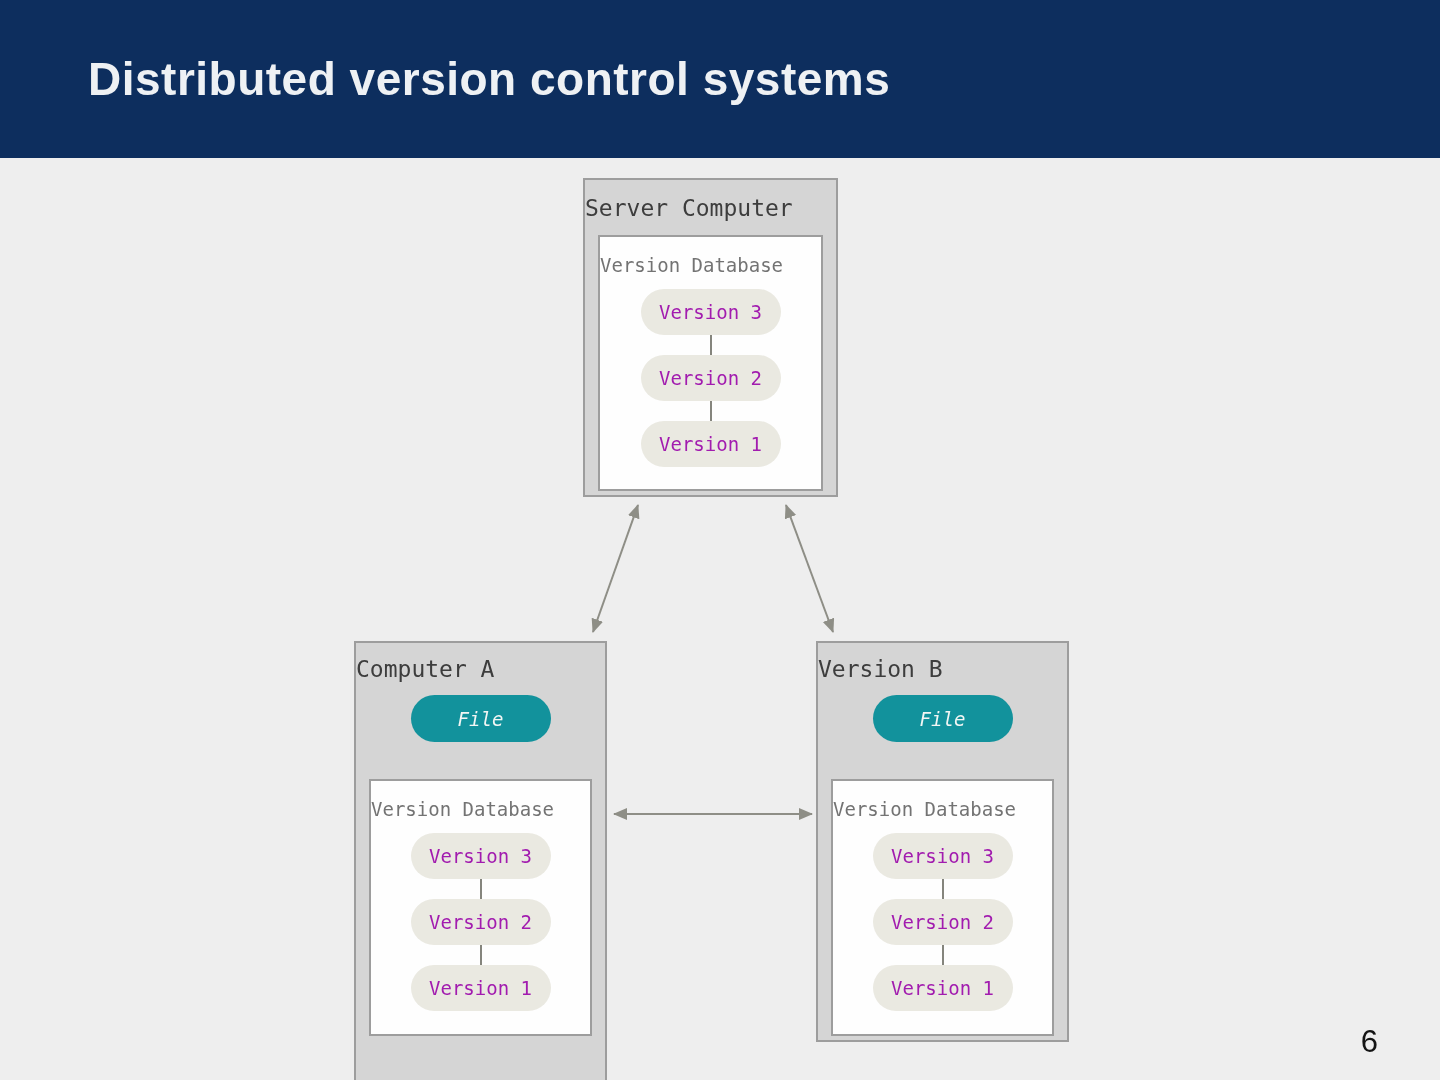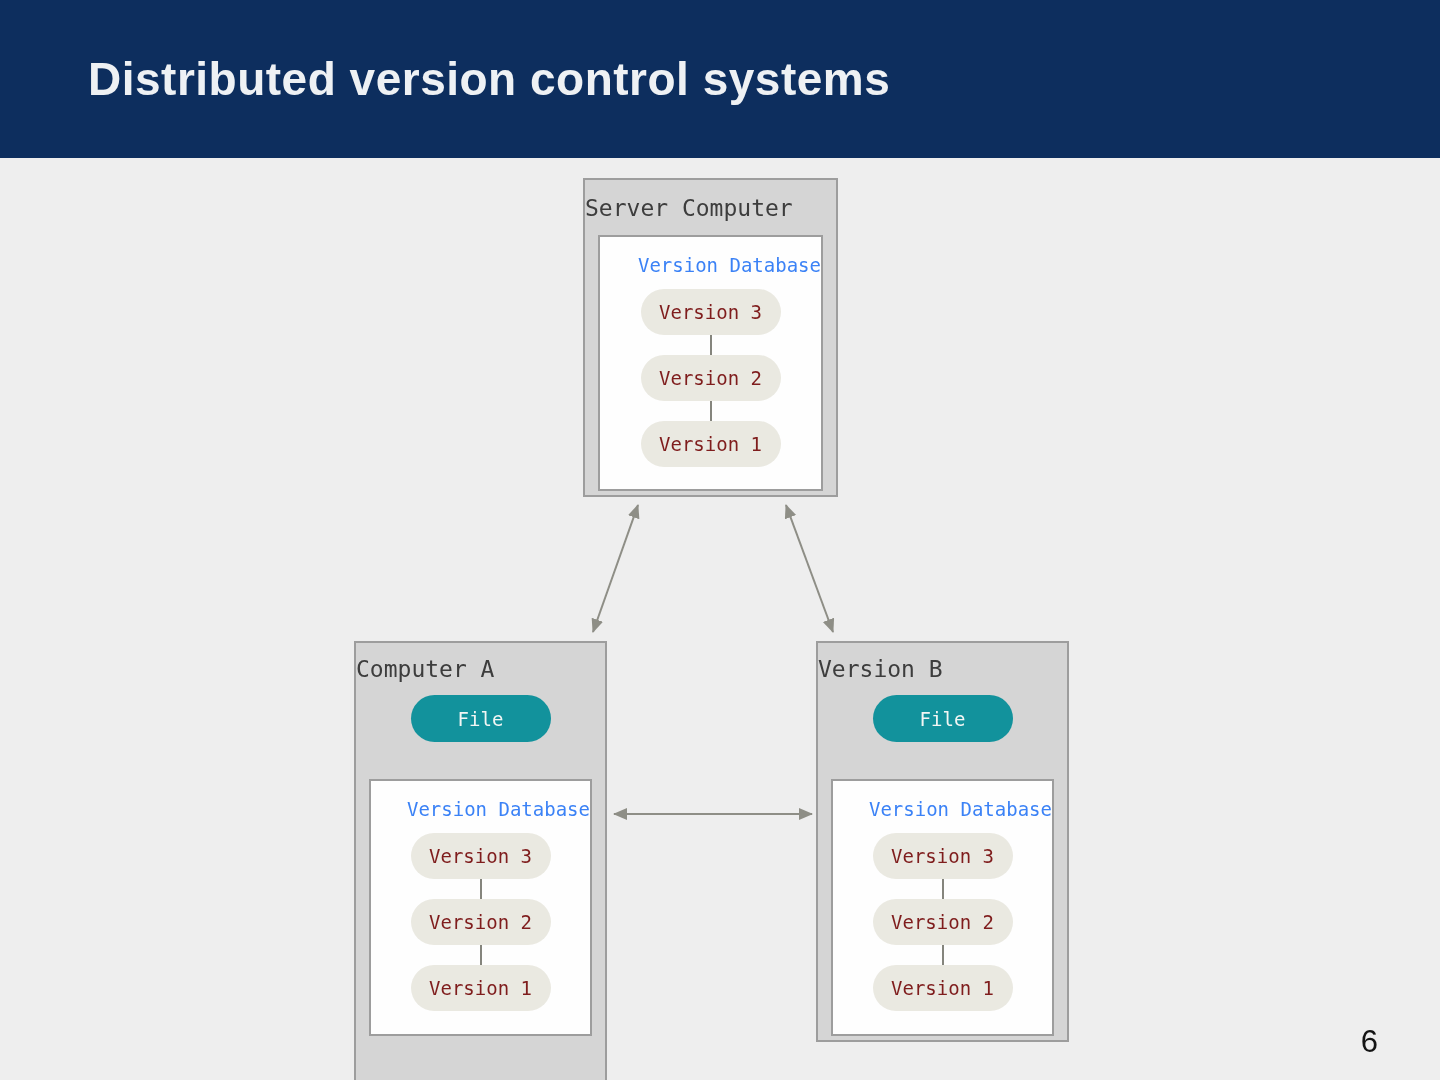--- a/index.html
+++ b/index.html
@@ -52,39 +52,39 @@
   
   .vdb {
     position: absolute;
     background: #fefefe;
     border: 2px solid #9d9d9d;
     box-sizing: border-box;
   }
   .server .vdb { left: 13px; top: 55px; width: 225px; height: 256px; }
   .computer-a .vdb, .computer-b .vdb { left: 13px; top: 136px; width: 223px; height: 257px; }
   .vdb-title {
-    text-align: right;
+    text-align: left;
     font-size: 19px;
-    color: #3b82f6;
+    color: #737373;
     margin-top: 17px;
   }
 
   
   .pills {
     display: flex;
     flex-direction: column;
     align-items: center;
     margin-top: 13px;
   }
   .pill {
     width: 140px;
     height: 46px;
     border-radius: 23px;
     background: #eae9e1;
-    color: #7f1d1d;
+    color: #a21caf;
     font-size: 19px;
     display: flex;
     align-items: center;
     justify-content: center;
     flex: none;
     text-align: right;
   }
   .connector {
     width: 2px;
     height: 20px;
@@ -100,20 +100,21 @@
     top: 52px;
     width: 140px;
     height: 47px;
     border-radius: 24px;
     background: #12929c;
     color: #f2f6f4;
     font-size: 19px;
     display: flex;
     align-items: center;
     justify-content: center;
+    font-style: italic;
   }
 
   
   .arrows-svg {
     position: absolute;
     left: 0; top: 0;
     width: 1440px;
     height: 1080px;
     pointer-events: none;
   }

